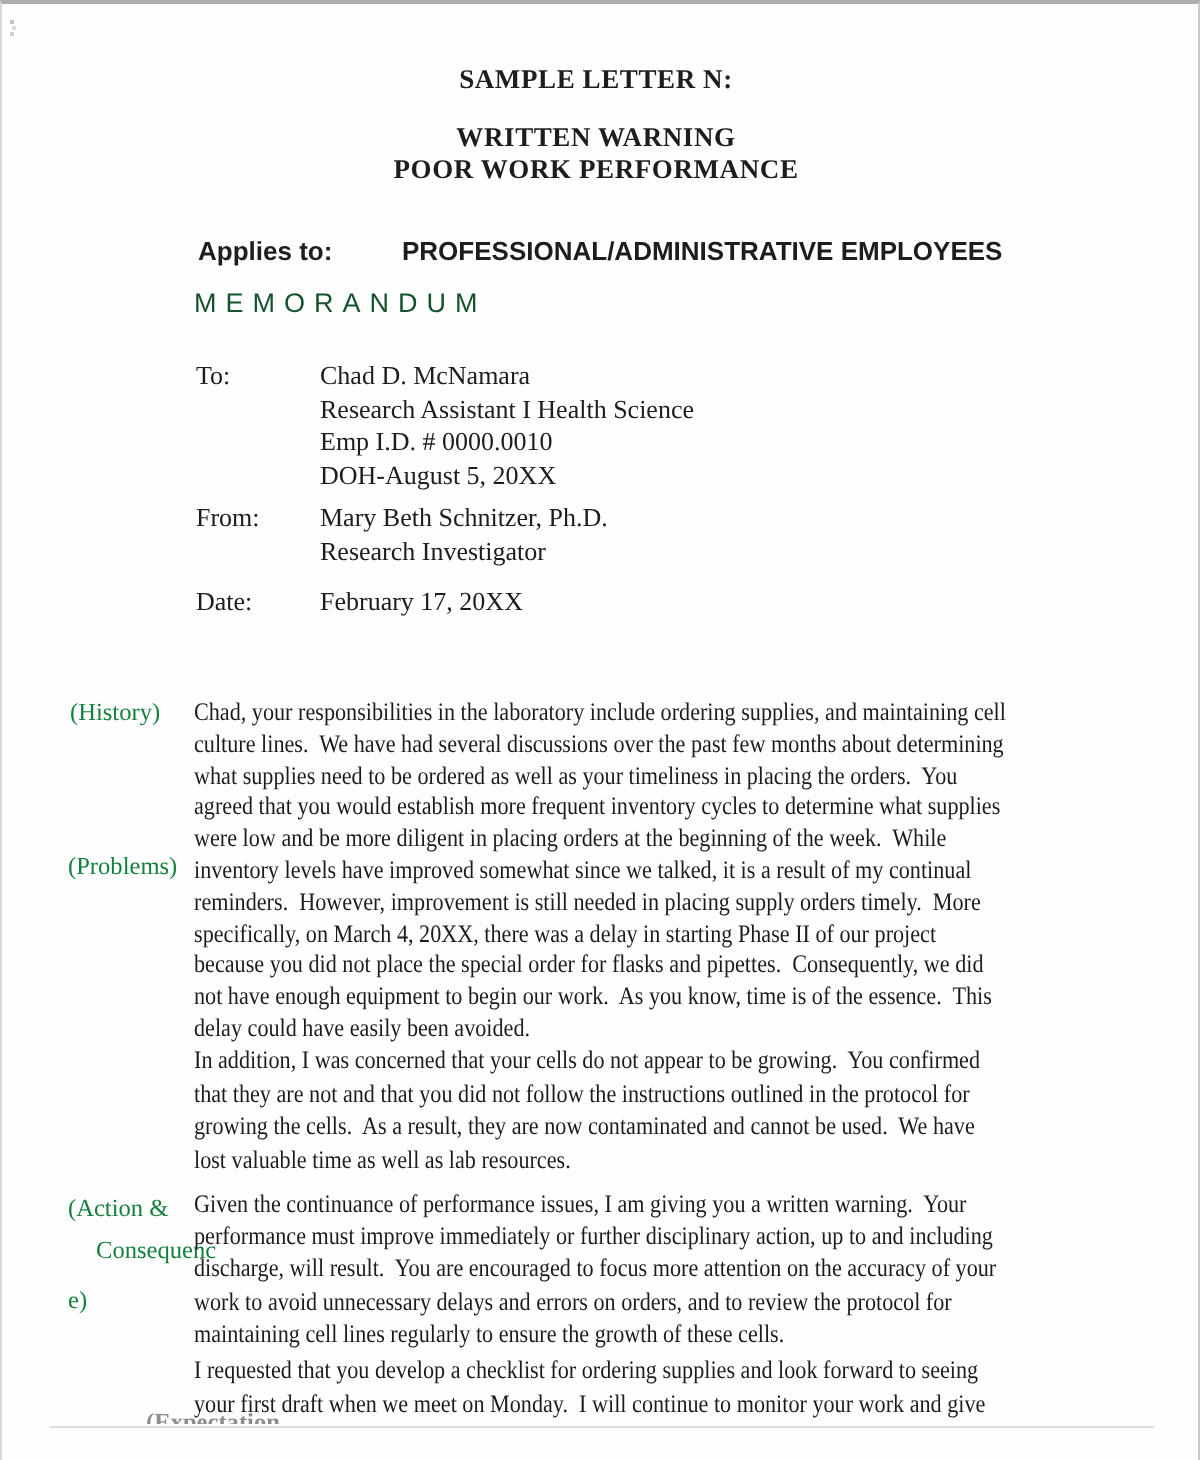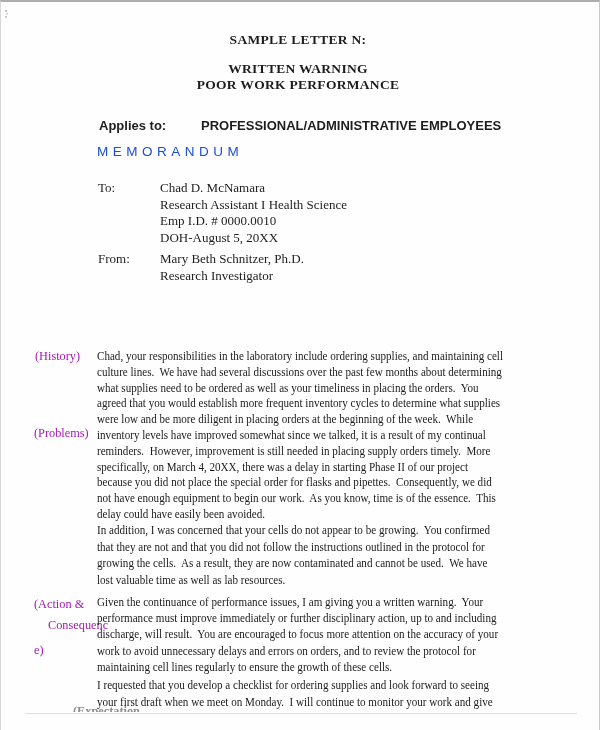--- a/index.html
+++ b/index.html
@@ -22,31 +22,31 @@
   .sans  { font-family: "Liberation Sans", sans-serif; }
   .pre   { white-space: pre; }
 
   .heading { left: 0; width: 594px; text-align: center; font-weight: bold; font-size: 13.5px; letter-spacing: 0.3px; }
   #heading-title    { top: 30px; }
   #heading-subtitle { top: 59px; line-height: 15.5px; }
 
   #applies-row { top: 116px; left: 98px; font-size: 13px; font-weight: bold; }
   #applies-row .label { display: inline-block; width: 102px; vertical-align: top; }
 
-  #memorandum { top: 142px; left: 96px; font-size: 13.5px; letter-spacing: 4.5px; color: #1d4ed8; }
+  #memorandum { top: 142px; left: 96px; font-size: 13.5px; letter-spacing: 4.5px; color: #14532d; }
 
   .memo-row { left: 97px; font-size: 13px; line-height: 16.6px; }
   .memo-row .label { display: inline-block; width: 62px; vertical-align: top; }
   .memo-row .value { display: inline-block; vertical-align: top; }
   #to-row      { top: 178px; }
   #from-row    { top: 249px; }
   #date-row    { top: 291px; }
   #subject-row { top: 320px; }
 
-  .margin-label { font-size: 12.3px; color: #a21caf; }
+  .margin-label { font-size: 12.3px; color: #15803d; }
   #label-history  { top: 347px; left: 34px; }
   #label-problems { top: 424px; left: 33px; }
   #label-action-1 { top: 595px; left: 33px; }
   #label-action-2 { top: 616px; left: 47px; }
   #label-action-3 { top: 641px; left: 33px; }
   #label-clipped  { top: 702px; left: 72px; height: 8px; overflow: hidden; line-height: 14px; color: #8d8d8d; font-weight: bold; }
 
   .body-par {
     left: 96px;
     font-size: 12.6px;
@@ -87,20 +87,23 @@
 Research Assistant I Health Science
 Emp I.D. # 0000.0010
 DOH-August 5, 20XX</span>
   </div>
 
   <div id="from-row" class="abs memo-row serif">
     <span class="label">From:</span><span class="value pre">Mary Beth Schnitzer, Ph.D.
 Research Investigator</span>
   </div>
 
+  <div id="date-row" class="abs memo-row serif">
+    <span class="label">Date:</span><span class="value">February 17, 20XX</span>
+  </div>
 
 
   <div id="label-history" class="abs margin-label serif">(History)</div>
   <div id="label-problems" class="abs margin-label serif">(Problems)</div>
   <div id="label-action-1" class="abs margin-label serif">(Action &amp;</div>
   <div id="label-action-2" class="abs margin-label serif">Consequenc</div>
   <div id="label-action-3" class="abs margin-label serif">e)</div>
   <div id="label-clipped" class="abs margin-label serif">(Expectation</div>
 
   <div id="par-1" class="abs body-par serif pre">Chad, your responsibilities in the laboratory include ordering supplies, and maintaining cell

